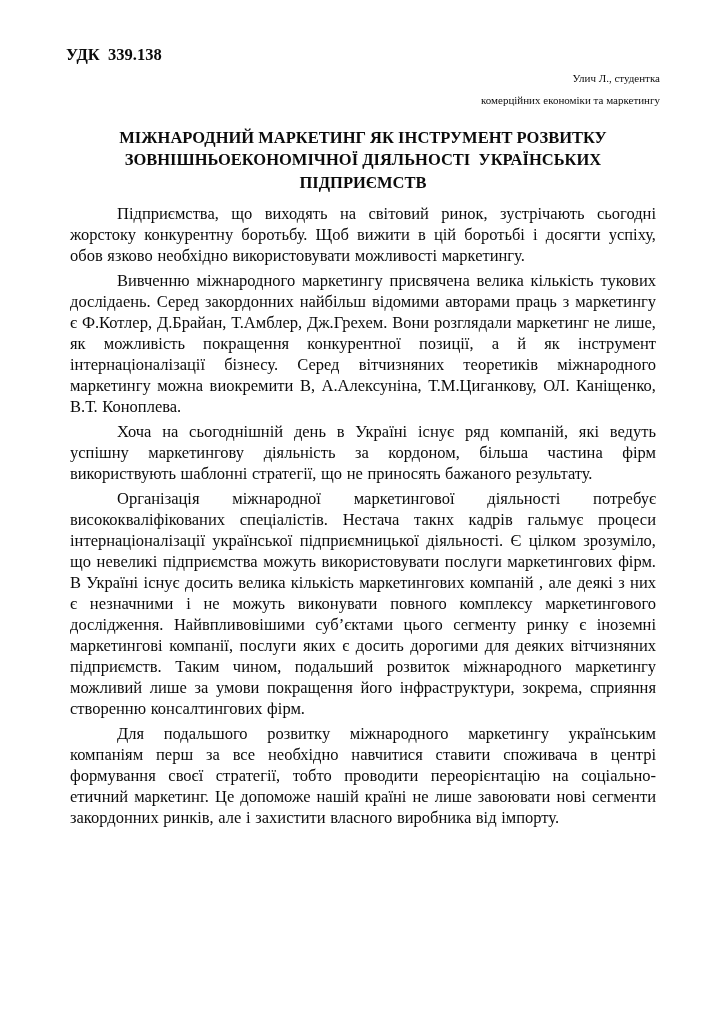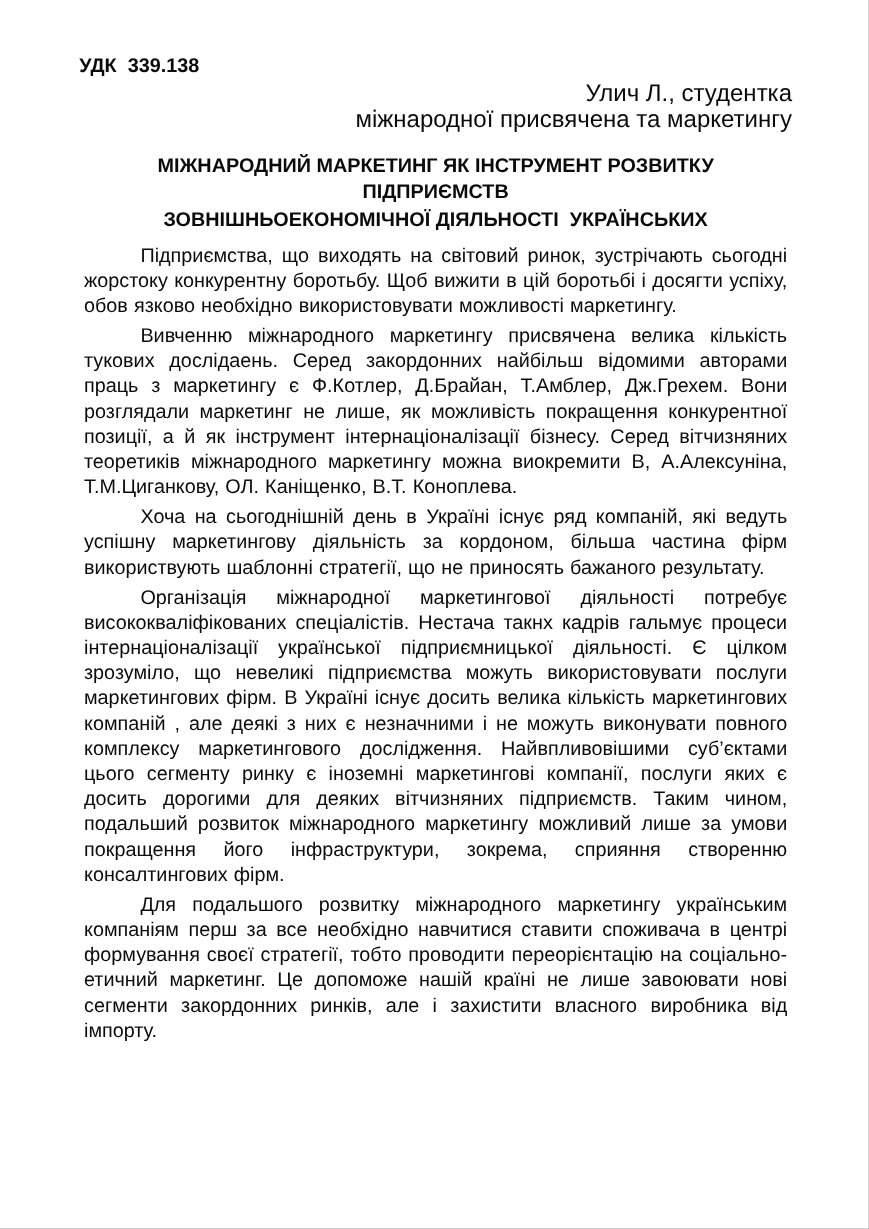--- a/index.html
+++ b/index.html
@@ -8,33 +8,33 @@
     background: #888;
   }
   .page {
     position: relative;
     width: 724px;
     height: 1024px;
     margin: 0 auto;
     background: #ffffff;
     box-sizing: border-box;
     padding: 44px 64px 18px 66px;
-    font-family: Liberation Sans, sans-serif;
+    font-family: Liberation Serif, serif;
     color: #0b0b0b;
     overflow: hidden;
   }
   .udk {
     font-weight: bold;
     font-size: 16.5px;
     line-height: 22.5px;
     white-space: pre;
   }
   .authors {
     text-align: right;
-    font-size: 20px;
+    font-size: 11px;
     line-height: 22.5px;
   }
   .authors .author-line {
     white-space: pre;
   }
   .title {
     margin: 15px 0 9px 0;
     text-align: center;
     font-weight: bold;
     font-size: 16.5px;
@@ -56,27 +56,27 @@
 </style>
 </head>
 <body>
 
 <div class="page">
 
   <div class="udk">УДК  339.138</div>
 
   <div class="authors">
     <div class="author-line">Улич Л., студентка</div>
-    <div class="author-line">міжнародної присвячена та маркетингу</div>
+    <div class="author-line">комерційних економіки та маркетингу</div>
   </div>
 
   <h1 class="title">
     <span class="title-line">МІЖНАРОДНИЙ МАРКЕТИНГ ЯК ІНСТРУМЕНТ РОЗВИТКУ</span>
+    <span class="title-line">ЗОВНІШНЬОЕКОНОМІЧНОЇ ДІЯЛЬНОСТІ  УКРАЇНСЬКИХ</span>
     <span class="title-line">ПІДПРИЄМСТВ</span>
-    <span class="title-line">ЗОВНІШНЬОЕКОНОМІЧНОЇ ДІЯЛЬНОСТІ  УКРАЇНСЬКИХ</span>
   </h1>
 
   <div class="body">
     <p>Підприємства, що виходять на світовий ринок, зустрічають сьогодні жорстоку конкурентну боротьбу. Щоб вижити в цій боротьбі і досягти успіху, обов язково необхідно використовувати можливості маркетингу.</p>
     <p>Вивченню міжнародного маркетингу присвячена велика кількість тукових дослідаень. Серед закордонних найбільш відомими авторами праць з маркетингу є Ф.Котлер, Д.Брайан, Т.Амблер, Дж.Грехем. Вони розглядали маркетинг не лише, як можливість покращення конкурентної позиції, а й як інструмент інтернаціоналізації бізнесу. Серед вітчизняних теоретиків міжнародного маркетингу можна виокремити В, А.Алексуніна, Т.М.Циганкову, ОЛ. Каніщенко, В.Т. Коноплева.</p>
     <p>Хоча на сьогоднішній день в Україні існує ряд компаній, які ведуть успішну маркетингову діяльність за кордоном, більша частина фірм використвують шаблонні стратегії, що не приносять бажаного результату.</p>
     <p>Організація міжнародної маркетингової діяльності потребує висококваліфікованих спеціалістів. Нестача такнх кадрів гальмує процеси інтернаціоналізації української підприємницької діяльності. Є цілком зрозуміло, що невеликі підприємства можуть використовувати послуги маркетингових фірм. В Україні існує досить велика кількість маркетингових компаній , але деякі з них є незначними і не можуть виконувати повного комплексу маркетингового дослідження. Найвпливовішими суб’єктами цього сегменту ринку є іноземні маркетингові компанії, послуги яких є досить дорогими для деяких вітчизняних підприємств. Таким чином, подальший розвиток міжнародного маркетингу можливий лише за умови покращення його інфраструктури, зокрема, сприяння створенню консалтингових фірм.</p>
     <p>Для подальшого розвитку міжнародного маркетингу українським компаніям перш за все необхідно навчитися ставити споживача в центрі формування своєї стратегії, тобто проводити переорієнтацію на соціально-етичний маркетинг. Це допоможе нашій країні не лише завоювати нові сегменти закордонних ринків, але і захистити власного виробника від імпорту.</p>
 
   </div>

